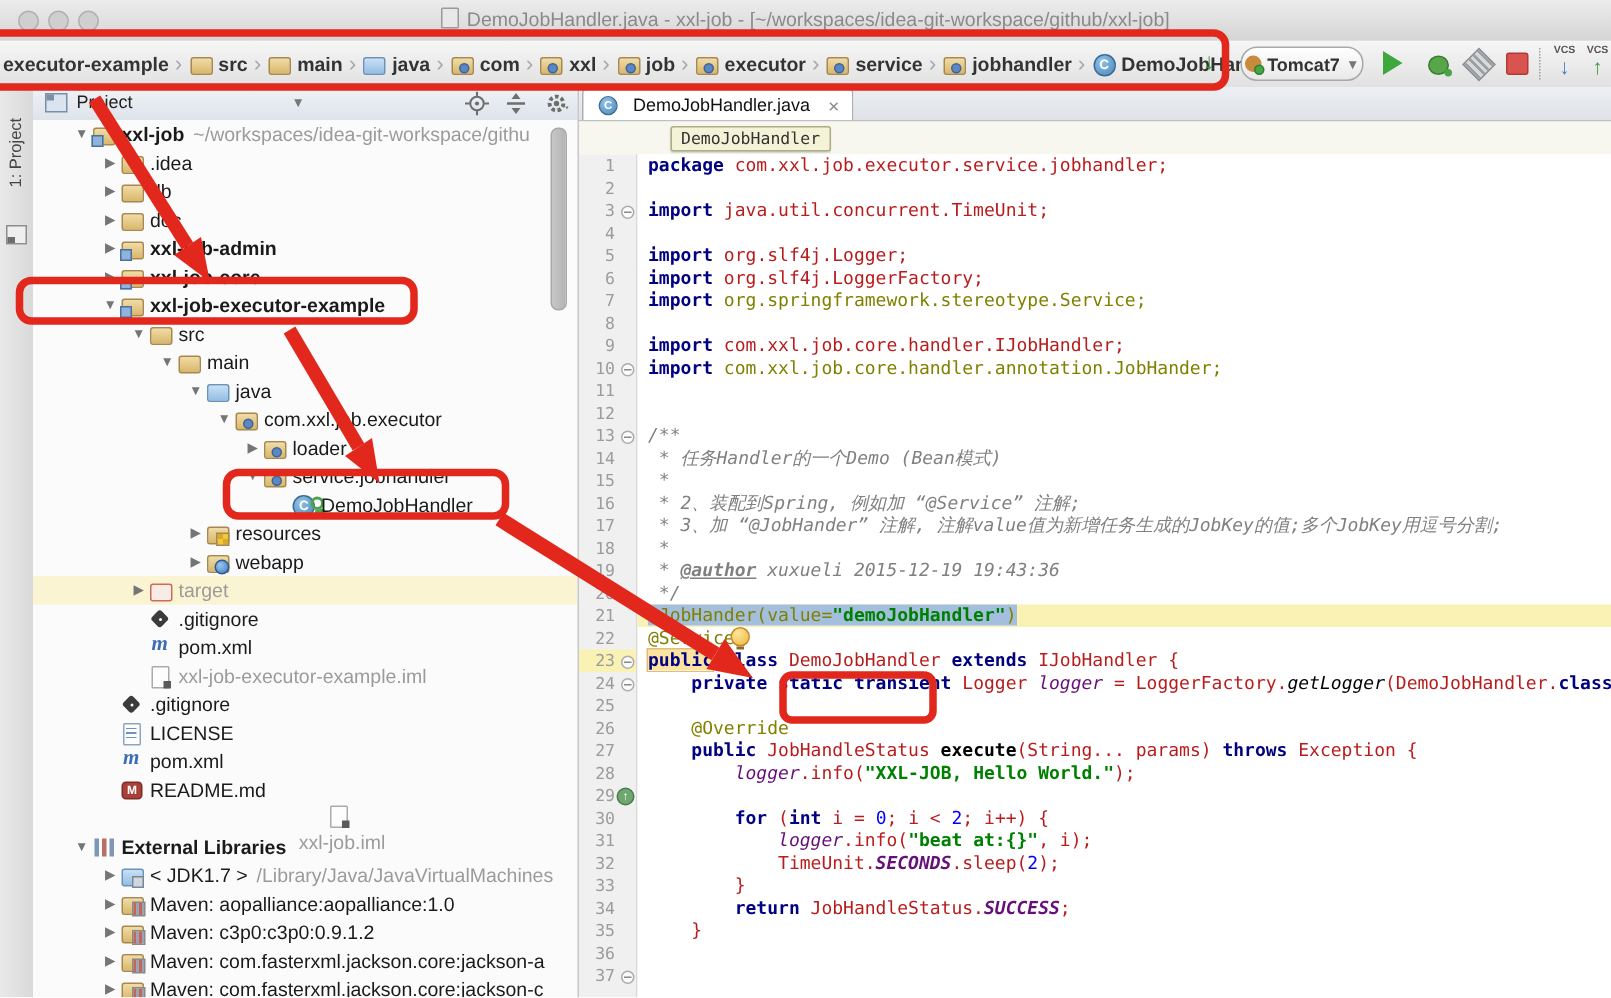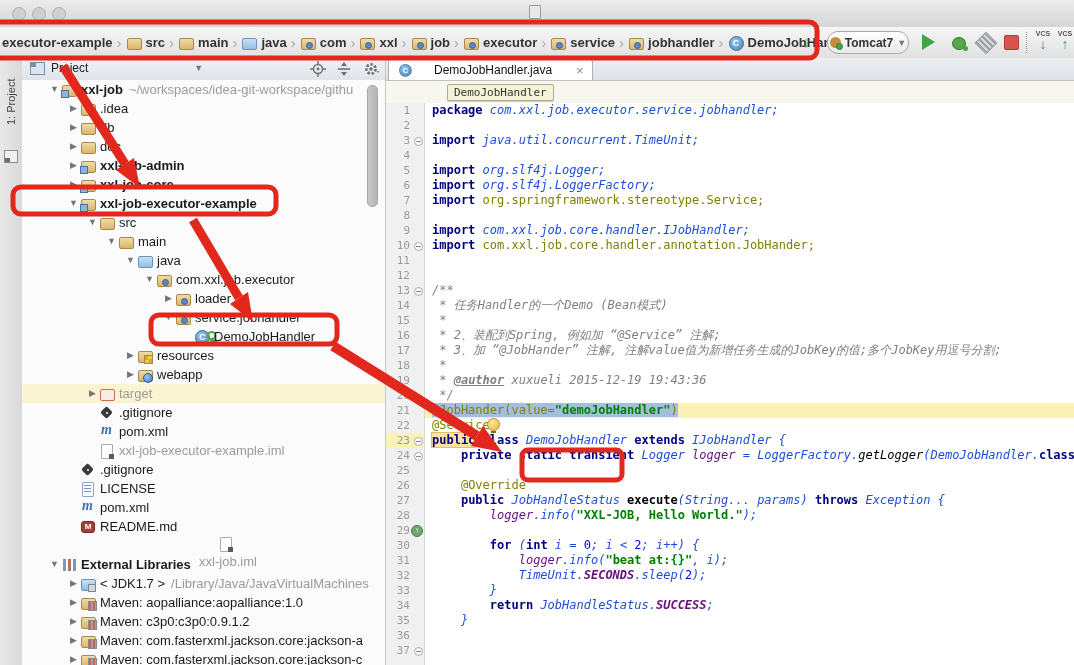--- a/index.html
+++ b/index.html
@@ -111,40 +111,40 @@
     background:repeating-linear-gradient(#6F93C0 0 1px,transparent 1px 3px);}
   .ico-markdown:before{content:"M";position:absolute;left:1px;top:2px;width:12px;height:10px;border-radius:3px;
     background:#A8403A;border:1px solid #7E2B27;color:#fff;font:bold 8px/10px "Liberation Sans",sans-serif;text-align:center;}
   .ico-libraries:before{content:"";position:absolute;left:2px;top:2px;width:3px;height:12px;background:#8096B5;
     box-shadow:5px 0 0 #B87062,10px 0 0 #8096B5;}
 
   
   .tabstrip{position:absolute;left:386px;top:58px;width:688px;height:22px;
     background:linear-gradient(#ECEFF3,#DFE3E8);border-bottom:1px solid #C0C0C0;}
   .tab{position:absolute;left:2px;top:1px;height:20px;background:#FFFFFF;border:1px solid #AFAFAF;border-bottom:none;
-    border-radius:3px 3px 0 0;display:flex;align-items:center;gap:21px;padding:0 8px;font-size:12px;color:#111;}
+    border-radius:3px 3px 0 0;display:flex;align-items:center;gap:9px;padding:0 8px;font-size:12px;color:#111;}
   .tab .ico{transform:scale(.85);}
   .tab-close{color:#8A8A8A;font-size:13px;margin-left:3px;cursor:default;}
   .chiprow{position:absolute;left:386px;top:81px;width:688px;height:22px;background:#F7F7F0;}
   .chip{position:absolute;left:61px;top:3px;height:15px;padding:0 6px;background:#F5F3D7;border:1px solid #ADAD88;
     border-radius:2px;font:11px/15px "DejaVu Sans Mono",monospace;color:#333;box-shadow:0 1px 1px rgba(0,0,0,.15);}
   .gutter{position:absolute;left:386px;top:103px;width:38px;height:562px;background:#F0F0F0;border-right:1px solid #D8D8D8;}
   .gl{position:relative;height:15px;font:11px/15px "DejaVu Sans Mono",monospace;color:#9C9C9C;text-align:right;padding-right:14px;}
   .gl.current{background:#FAF2B4;}
   .fold{position:absolute;right:1px;top:4px;width:7px;height:7px;border:1px solid #ACACAC;border-radius:50%;background:#FBFBFB;}
   .fold:after{content:"";position:absolute;left:1px;top:3px;width:5px;height:1px;background:#8A8A8A;}
   .ovr{position:absolute;right:1px;top:2px;width:10px;height:10px;border-radius:50%;background:#6FA86F;border:1px solid #4C7A4C;
     color:#fff;font:bold 8px/10px "Liberation Sans",sans-serif;text-align:center;}
   .codecol{position:absolute;left:425px;top:103px;width:649px;height:562px;background:#FFFFFF;overflow:hidden;}
   .cl{height:15px;font:12px/15px "DejaVu Sans Mono","DejaVu Sans",monospace;white-space:pre;color:#000;}
   .cl.current{background:#FAF2B4;}
   .cl{padding-left:7px;}
   .k{color:#000080;font-weight:bold;}
   .kh{color:#000080;font-weight:bold;background:#FCE3A1;box-shadow:0 0 0 1px #E0BE77;}
-  .p{color:#1d4ed8;font-style:italic;}
+  .p{color:#b91c1c;}
   .s{color:#008000;font-weight:bold;}
   .a{color:#808000;}
   .c{color:#808080;font-style:italic;}
   .ct{color:#808080;font-style:italic;font-weight:bold;text-decoration:underline;}
   .n{color:#0000FF;}
   .f{color:#660E7A;font-style:italic;}
   .sf{color:#660E7A;font-style:italic;font-weight:bold;}
   .m{color:#000;font-style:italic;}
   .d{color:#000;font-weight:bold;}
   .sel{background:#A3BFDD;}
@@ -157,21 +157,21 @@
 </style>
 </head>
 <body>
 
 <div id="app">
 
   <div class="titlebar">
     <div class="tl" style="left:12px"></div>
     <div class="tl" style="left:32px"></div>
     <div class="tl" style="left:52px"></div>
-    <div class="title-txt"><span class="doc-ico"></span></div>
+    <div class="title-txt"><span class="doc-ico"></span><span>DemoJobHandler.java - xxl-job - [~/workspaces/idea-git-workspace/github/xxl-job]</span></div>
   </div>
 
   <div class="toolbar">
     <div id="breadcrumbs">
         <span class="crumb">
           <span>executor-example</span>
         </span>
         <span class="chev">›</span>
         <span class="crumb">
           <span class="ico ico-folder"></span>

